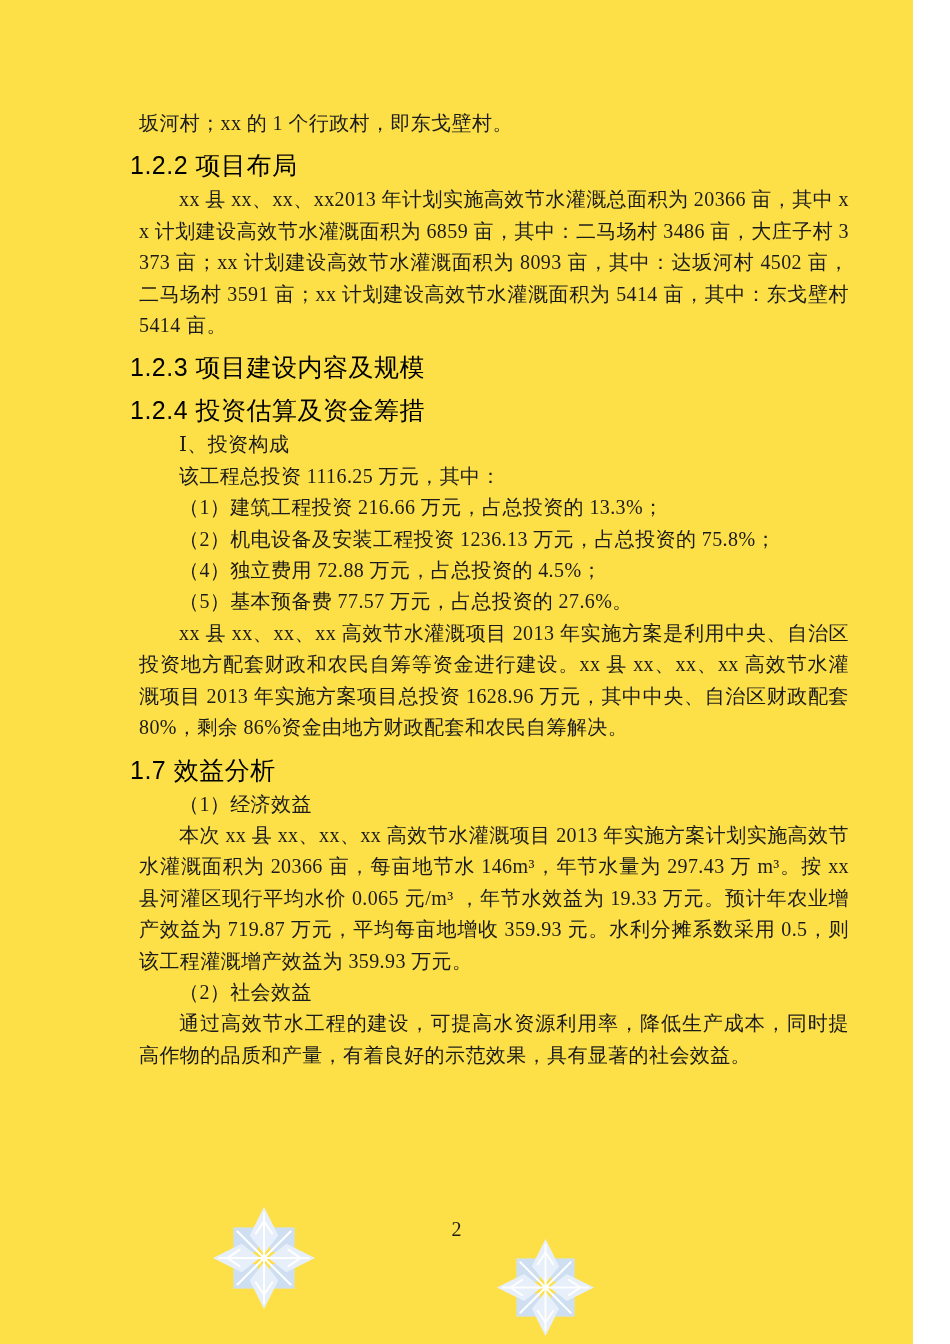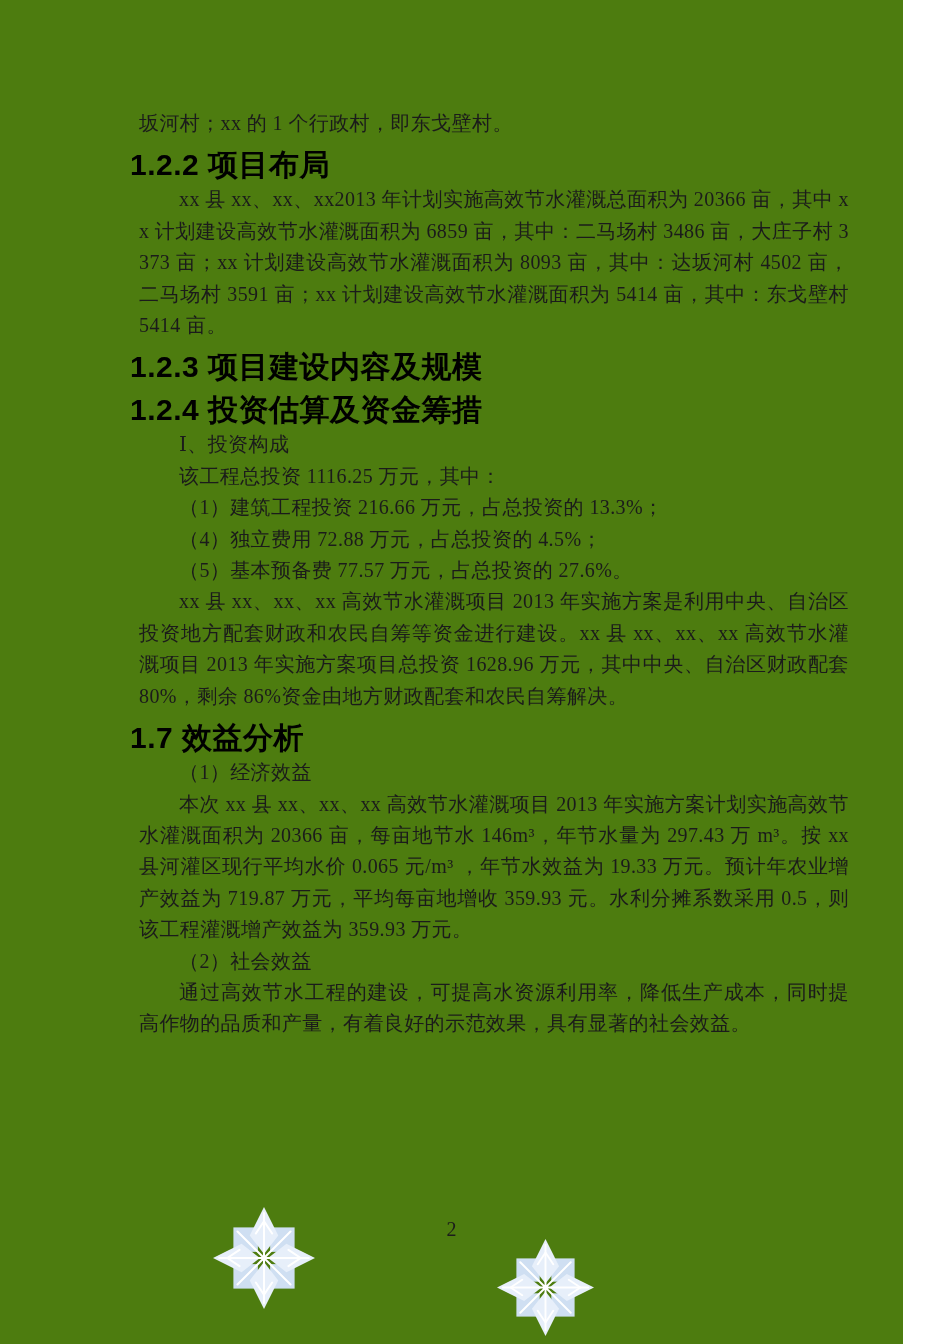--- a/index.html
+++ b/index.html
@@ -1,45 +1,46 @@
 <!DOCTYPE html>
 <html><head>
 <meta charset="utf-8">
 <style>
   html, body { margin: 0; padding: 0; background: #ffffff; }
   .page {
     position: relative;
     width: 903px;
     height: 1344px;
-    background: #4d7c0f;
+    background: #fde047;
     overflow: hidden;
     font-family: "Liberation Serif", "DejaVu Serif", serif;
     color: #1b1b1b;
+    padding-left: 10px;
   }
   .content {
     position: absolute;
     left: 139px;
     top: 108px;
     width: 710px;
   }
   p.body {
     margin: 0;
     font-size: 20px;
     line-height: 31.4px;
     text-align: justify;
     text-indent: 2em;
     word-break: break-all;
     letter-spacing: 0.4px;
   }
   p.cont { text-indent: 0; }
   h2.hd {
     margin: 9px 0 2px -9px;
     font-family: "Liberation Sans", "DejaVu Sans", sans-serif;
-    font-size: 30px;
-    font-weight: bold;
+    font-size: 25px;
+    font-weight: normal;
     line-height: 34px;
     color: #000000;
     letter-spacing: 0.5px;
   }
   .footer {
     position: absolute;
     left: 0;
     top: 1218px;
     width: 100%;
     text-align: center;
@@ -94,20 +95,21 @@
 
     <h2 class="hd">1.2.2 项目布局</h2>
     <p class="body">xx 县 xx、xx、xx2013 年计划实施高效节水灌溉总面积为 20366 亩，其中 xx 计划建设高效节水灌溉面积为 6859 亩，其中：二马场村 3486 亩，大庄子村 3373 亩；xx 计划建设高效节水灌溉面积为 8093 亩，其中：达坂河村 4502 亩，二马场村 3591 亩；xx 计划建设高效节水灌溉面积为 5414 亩，其中：东戈壁村 5414 亩。</p>
 
     <h2 class="hd">1.2.3 项目建设内容及规模</h2>
 
     <h2 class="hd">1.2.4 投资估算及资金筹措</h2>
     <p class="body">Ⅰ、投资构成</p>
     <p class="body">该工程总投资 1116.25 万元，其中：</p>
     <p class="body">（1）建筑工程投资 216.66 万元，占总投资的 13.3%；</p>
+    <p class="body">（2）机电设备及安装工程投资 1236.13 万元，占总投资的 75.8%；</p>
     <p class="body">（4）独立费用 72.88 万元，占总投资的 4.5%；</p>
     <p class="body">（5）基本预备费 77.57 万元，占总投资的 27.6%。</p>
     <p class="body">xx 县 xx、xx、xx 高效节水灌溉项目 2013 年实施方案是利用中央、自治区投资地方配套财政和农民自筹等资金进行建设。xx 县 xx、xx、xx 高效节水灌溉项目 2013 年实施方案项目总投资 1628.96 万元，其中中央、自治区财政配套 80%，剩余 86%资金由地方财政配套和农民自筹解决。</p>
 
     <h2 class="hd">1.7 效益分析</h2>
     <p class="body">（1）经济效益</p>
     <p class="body">本次 xx 县 xx、xx、xx 高效节水灌溉项目 2013 年实施方案计划实施高效节水灌溉面积为 20366 亩，每亩地节水 146m³，年节水量为 297.43 万 m³。按 xx 县河灌区现行平均水价 0.065 元/m³ ，年节水效益为 19.33 万元。预计年农业增产效益为 719.87 万元，平均每亩地增收 359.93 元。水利分摊系数采用 0.5，则该工程灌溉增产效益为 359.93 万元。</p>
     <p class="body">（2）社会效益</p>
     <p class="body">通过高效节水工程的建设，可提高水资源利用率，降低生产成本，同时提高作物的品质和产量，有着良好的示范效果，具有显著的社会效益。</p>
 

